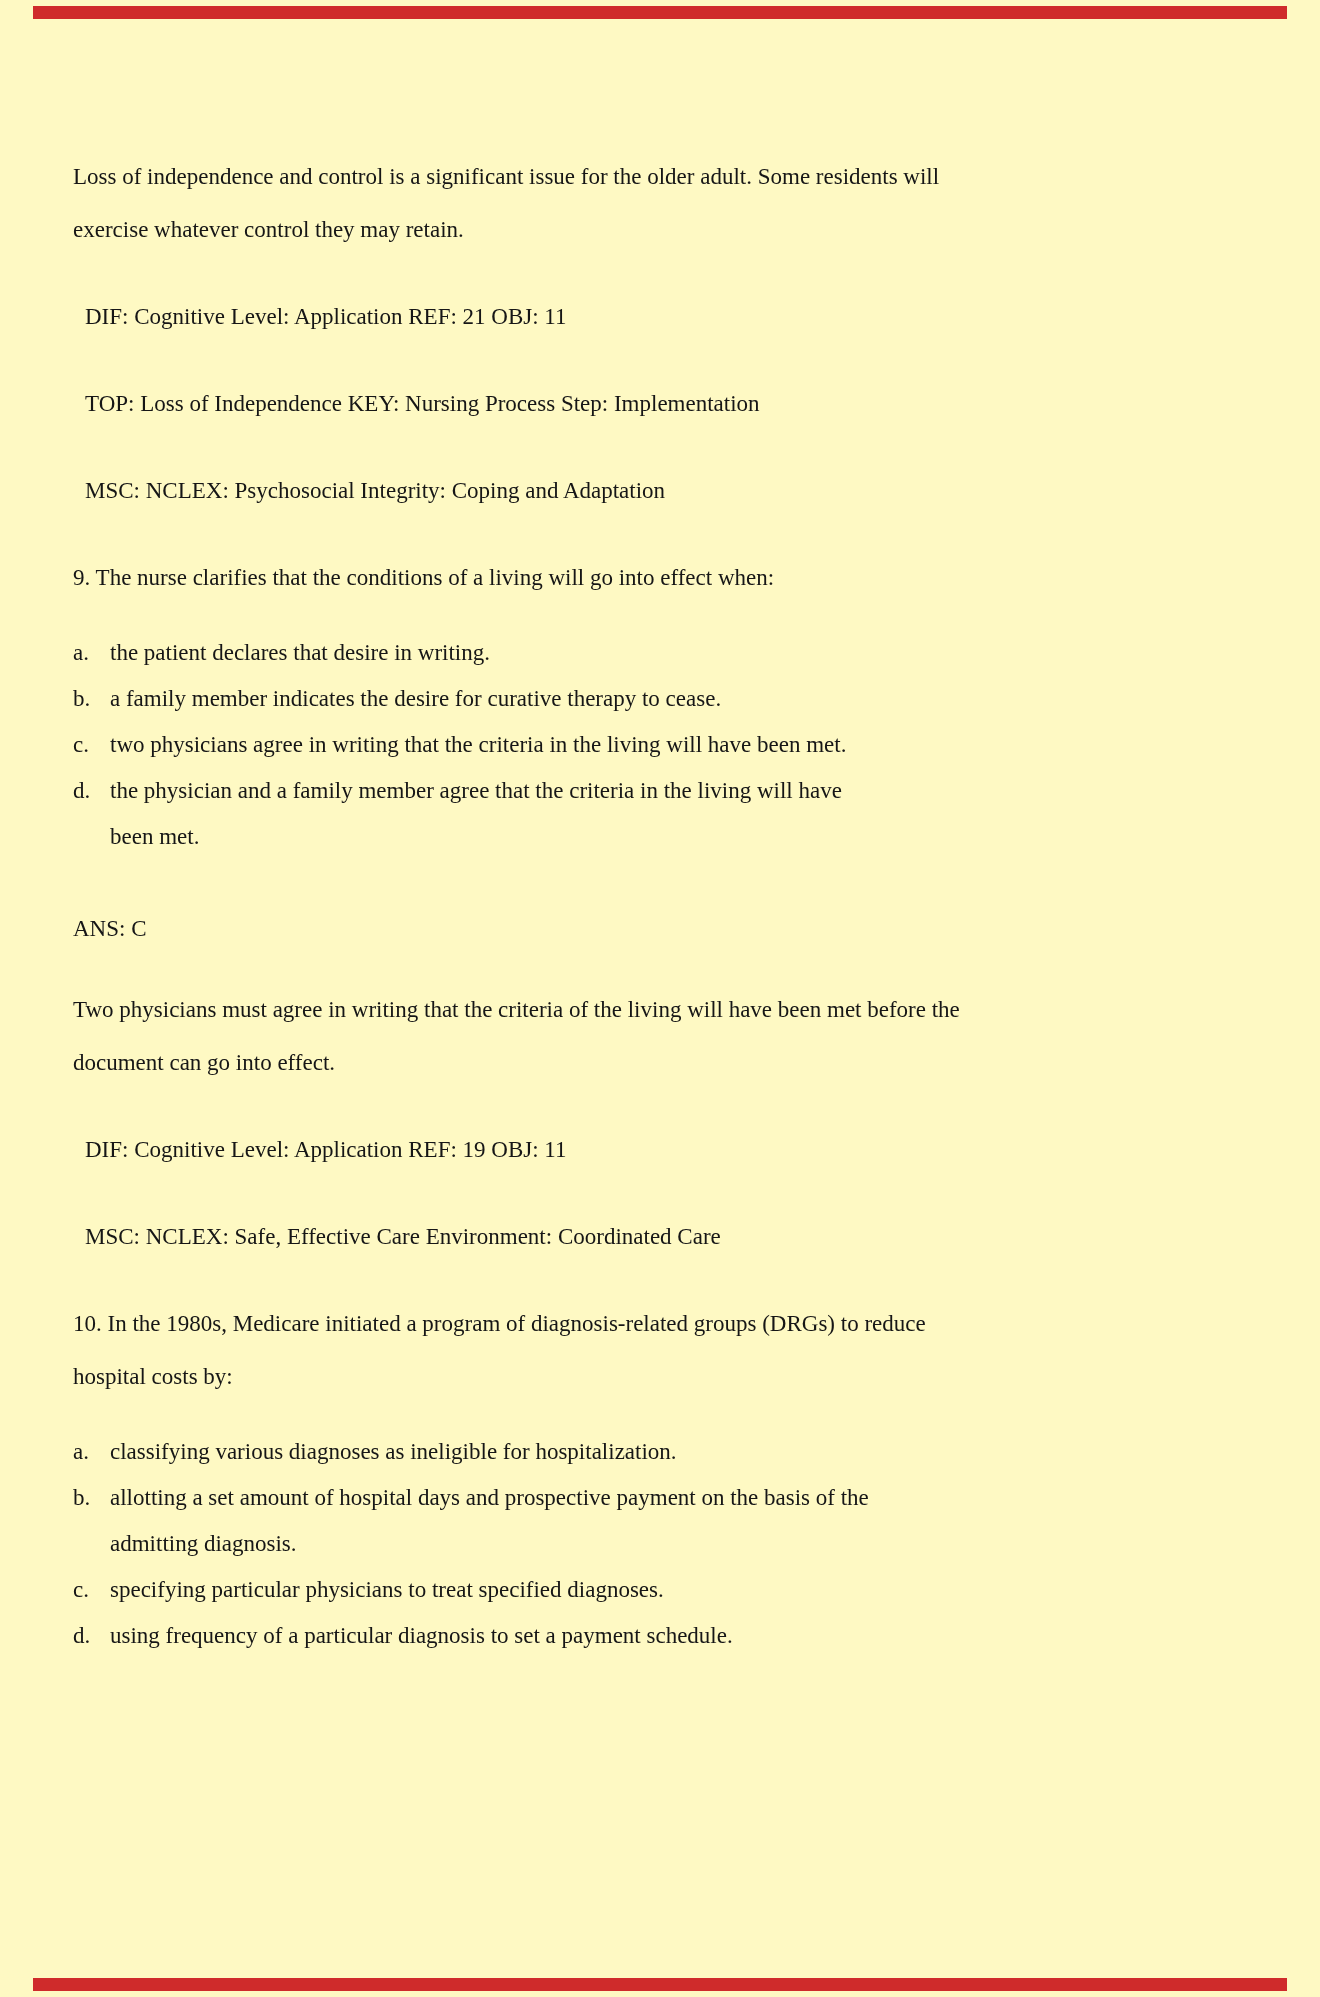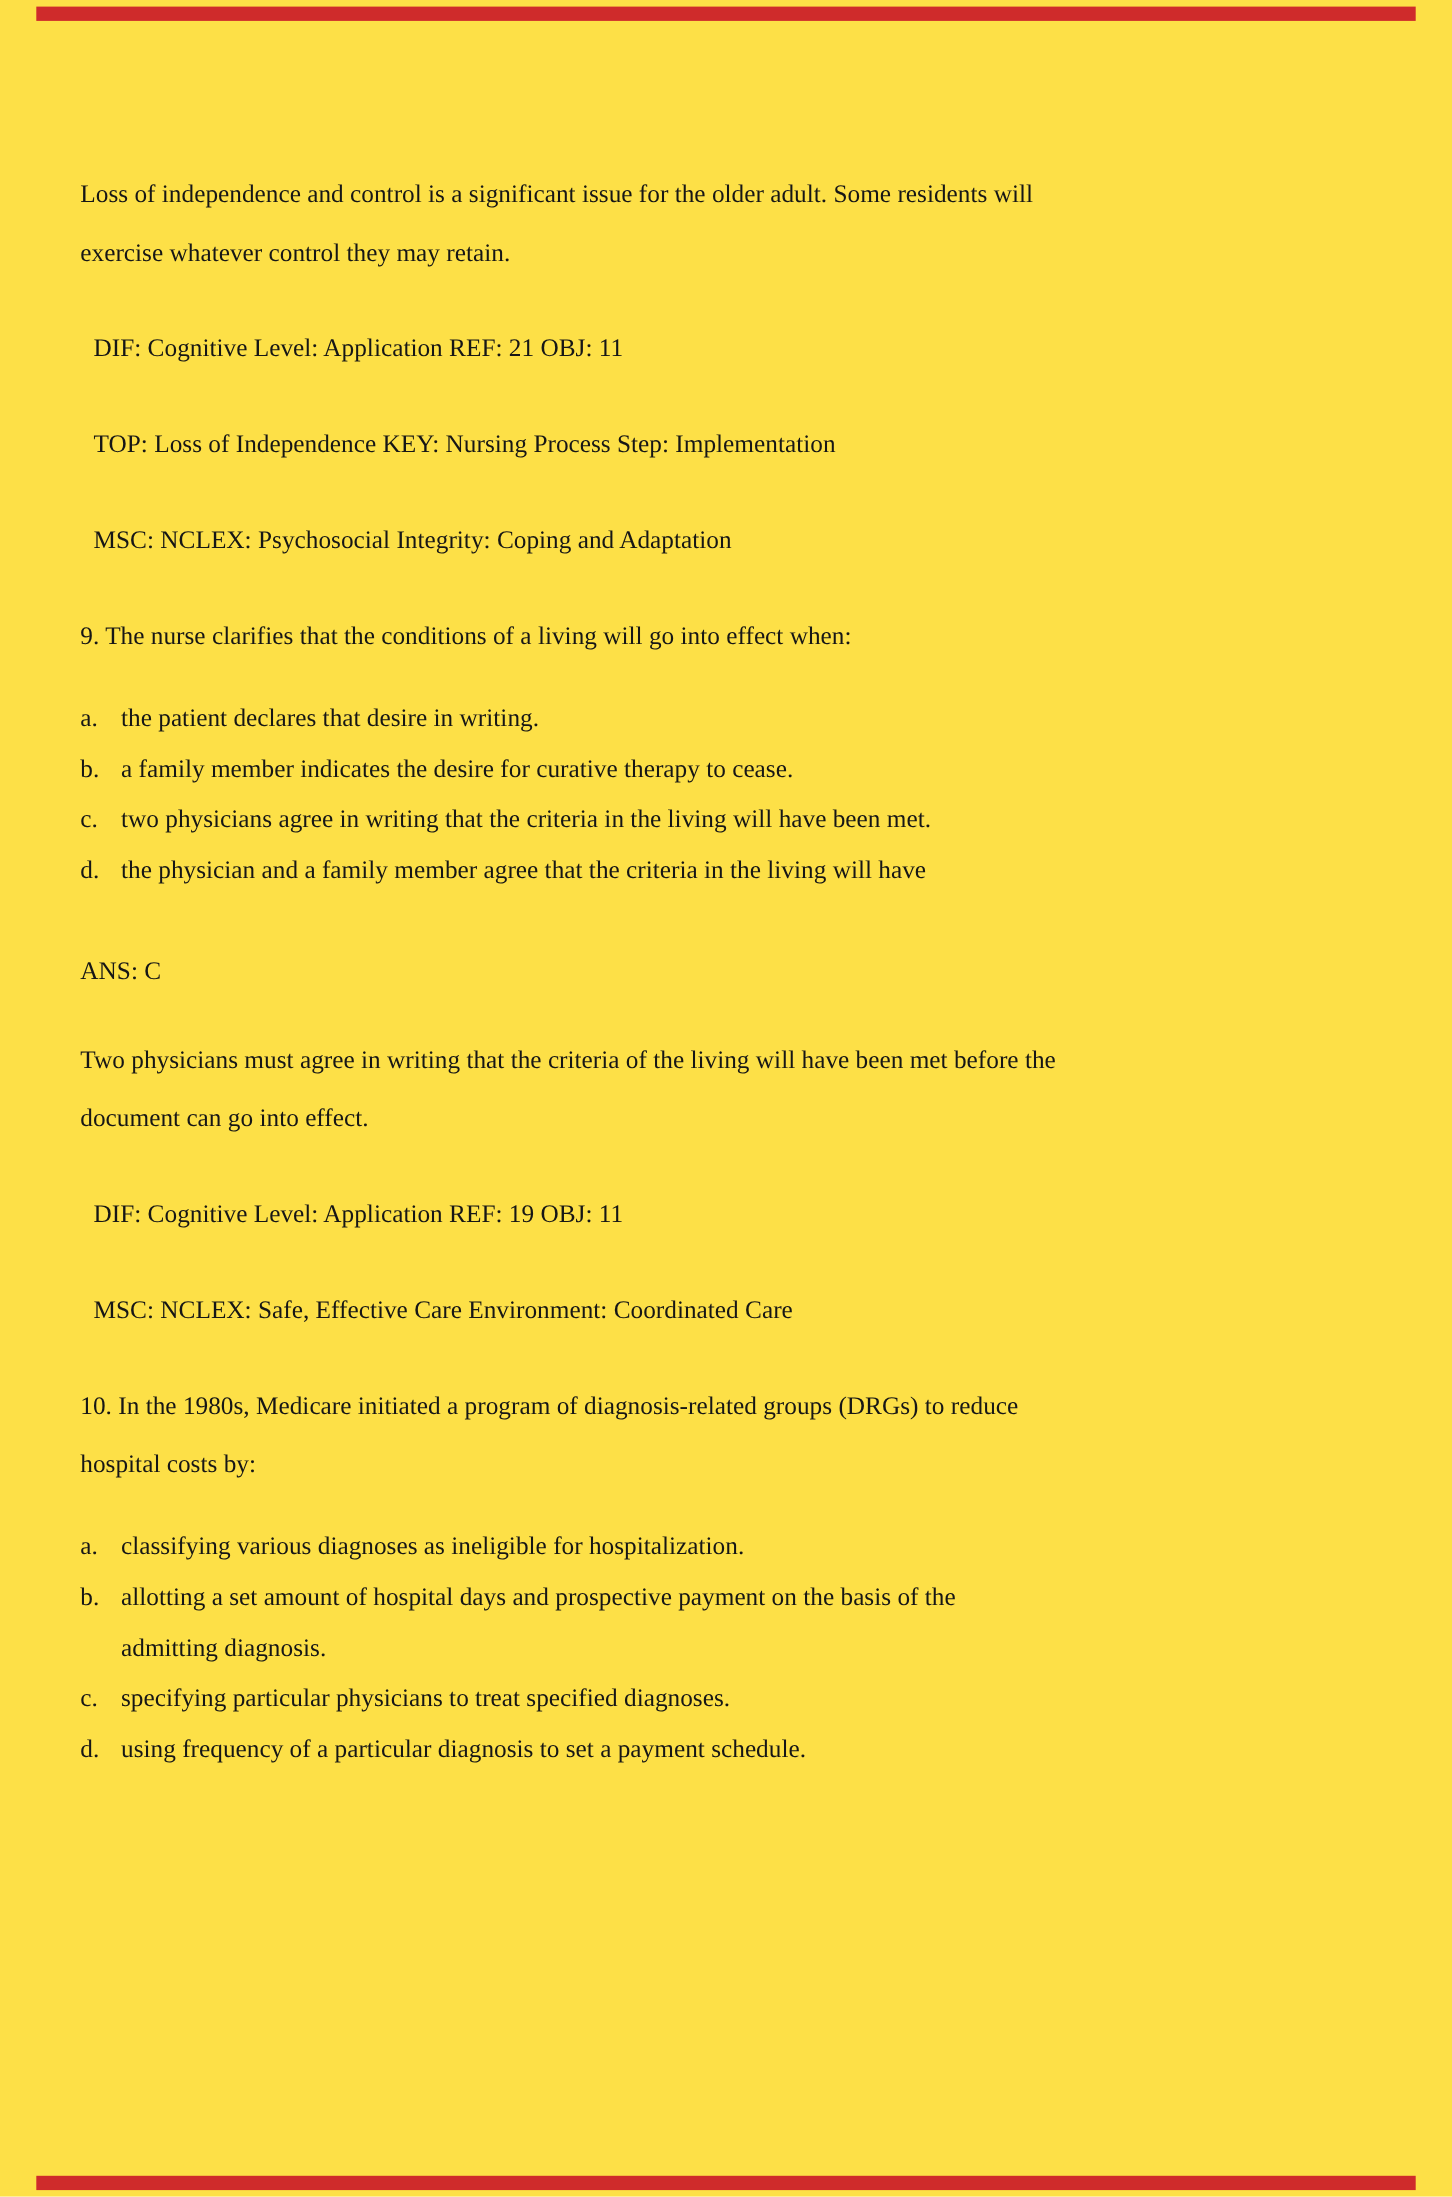--- a/index.html
+++ b/index.html
@@ -4,21 +4,21 @@
 <style>
   html, body {
     margin: 0;
     padding: 0;
     background: #ffffff;
   }
   .page {
     position: relative;
     width: 1320px;
     height: 1997px;
-    background: #fde047;
+    background: #fef9c3;
     overflow: hidden;
     font-family: "Liberation Serif", "DejaVu Serif", serif;
     color: #161616;
   }
   .red-bar {
     position: absolute;
     left: 33px;
     right: 33px;
     height: 13px;
     background: #cf2b2b;
@@ -106,20 +106,21 @@
       <div class="option">
         <span class="opt-label">c.</span>
         <span class="opt-text">
           <span class="opt-line">two physicians agree in writing that the criteria in the living will have been met.</span>
         </span>
       </div>
       <div class="option">
         <span class="opt-label">d.</span>
         <span class="opt-text">
           <span class="opt-line">the physician and a family member agree that the criteria in the living will have</span>
+          <span class="opt-line">been met.</span>
         </span>
       </div>
     </div>
 
     <p class="answer">ANS: C</p>
 
     <p class="para">
       <span class="line">Two physicians must agree in writing that the criteria of the living will have been met before the</span>
       <span class="line">document can go into effect.</span>
     </p>

